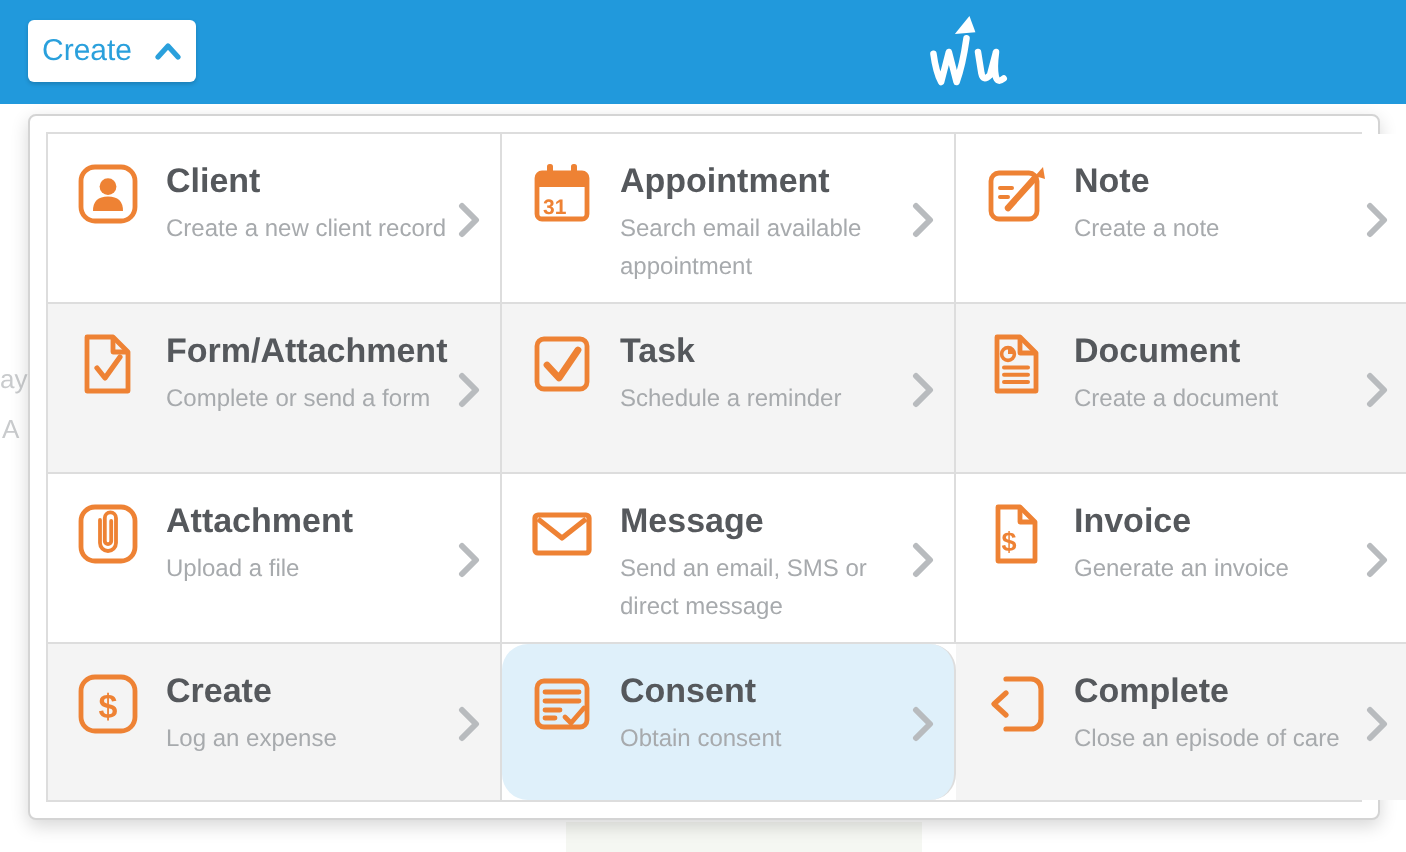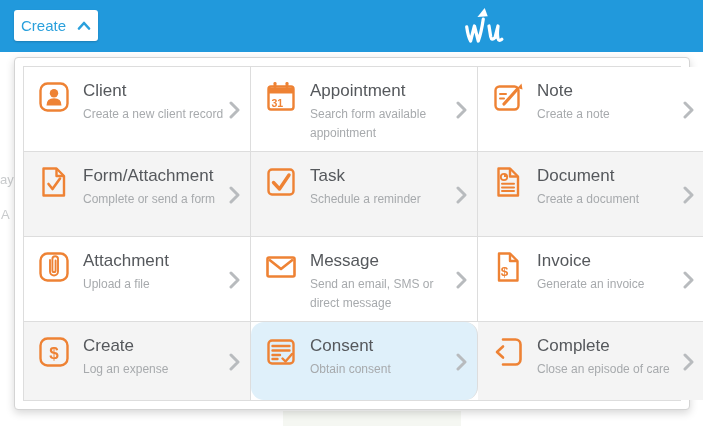--- a/index.html
+++ b/index.html
@@ -11,21 +11,21 @@
 
   .create-btn { position:absolute; left:14px; top:10px; height:31px;
     display:flex; align-items:center; gap:11px; padding:0 7px;
     background:#fff; border:none; border-radius:3px; cursor:pointer;
     box-shadow:0 1px 2px rgba(0,0,0,.18);text-align:right; }
   .create-btn .lbl { font-size:15px; color:#2AA0DC; }
 
   .logo { position:absolute; left:459px; top:3px; }
 
   .bg-frag { position:absolute; color:#c9cbcd; font-size:13px; }
-  .frag-1 { left:0px; top:172px; }
+  .frag-1 { left:0px; top:182px; }
   .frag-2 { left:1px; top:207px; }
   .bg-band { position:absolute; left:283px; top:411px; width:178px; height:15px;
     background:#f5f7f2; }
 
   .panel { position:absolute; left:14px; top:57px; width:676px;
     background:#fff; border:1px solid #d4d4d4; border-radius:4px;
     box-shadow:0 3px 9px rgba(0,0,0,.16); padding:8px; }
 
   .grid { display:grid; grid-template-columns:1fr 1fr 1fr;
     grid-template-rows:85px 85px 85px 78px; border:1px solid #ddd; }
@@ -33,21 +33,21 @@
   .cell { display:flex; align-items:flex-start; padding:12px 10px 0 13px;
     background:#fff; border-right:1px solid #ddd; border-bottom:1px solid #ddd;
     cursor:pointer; position:relative; }
   .cell:nth-child(3n) { border-right:none; }
   .cell:nth-child(n+10) { border-bottom:none; }
   .cell.alt { background:#F4F4F4; }
   .cell.hl { background:#DFF0FA;border-radius:13px; }
 
   .icon { flex:0 0 34px; height:34px; margin-right:12px; margin-top:1px; }
   .txt { display:flex; flex-direction:column; width:146px; }
-  .title { font-size:17px; color:#55585C; line-height:23px; margin-bottom:3px; }
+  .title { font-size:17px; color:#55585C; line-height:23px; margin-bottom:3px;font-weight:bold; }
   .desc { font-size:12px; color:#A7AAAD; line-height:19px; }
   .chev { margin-left:auto; align-self:center; margin-top:-6px; flex:0 0 auto; }
 </style>
 </head>
 <body>
 
 <svg width="0" height="0" style="position:absolute">
   <defs>
     <symbol id="chev-right" viewBox="0 0 11 18">
       <path d="M2,2 L9,9 L2,16" stroke="#B8BBBE" stroke-width="3" fill="none" stroke-linecap="round" stroke-linejoin="round"></path>
@@ -103,21 +103,21 @@
         <svg viewBox="0 0 34 34" width="34" height="34">
           <rect x="9.5" y="2" width="3" height="6" rx="1.3" fill="#EE8234"></rect>
           <rect x="21.5" y="2" width="3" height="6" rx="1.3" fill="#EE8234"></rect>
           <rect x="4.5" y="6.5" width="25" height="23" rx="2.5" fill="none" stroke="#EE8234" stroke-width="2.4"></rect>
           <path d="M5,7.5 h24 v6 h-24 z" fill="#EE8234"></path>
           <text x="7.5" y="27" font-size="10.5" font-weight="bold" fill="#EE8234" font-family="Liberation Sans, sans-serif">31</text>
         </svg>
       </span>
       <span class="txt">
         <span class="title">Appointment</span>
-        <span class="desc">Search form available appointment</span>
+        <span class="desc">Search email available appointment</span>
       </span>
       <span class="chev"><svg width="11" height="18">
             <use href="#chev-right"></use>
           </svg></span>
     </div>
 
     <div class="cell">
       <span class="icon">
         <svg viewBox="0 0 34 34" width="34" height="34">
           <rect x="4.5" y="6.5" width="23" height="23" rx="4" fill="none" stroke="#EE8234" stroke-width="2.4"></rect>

